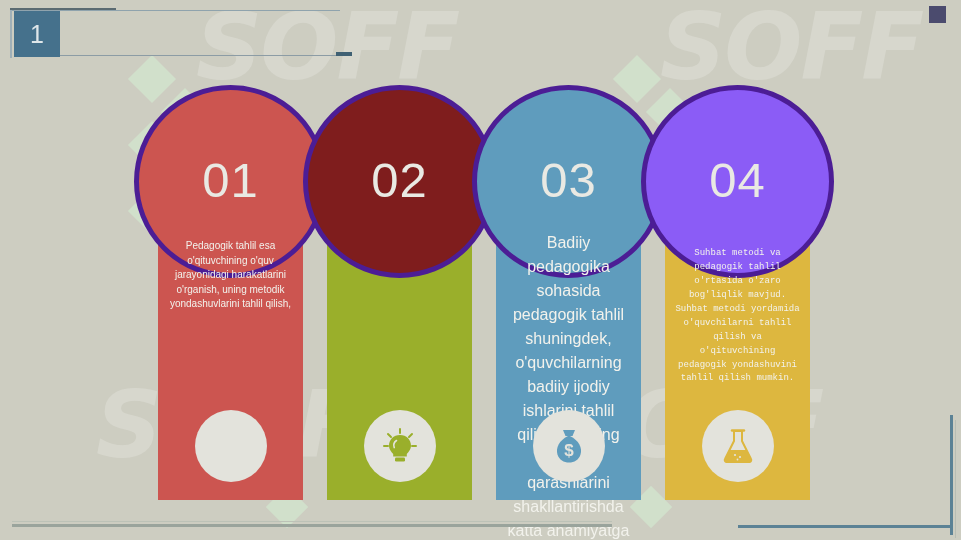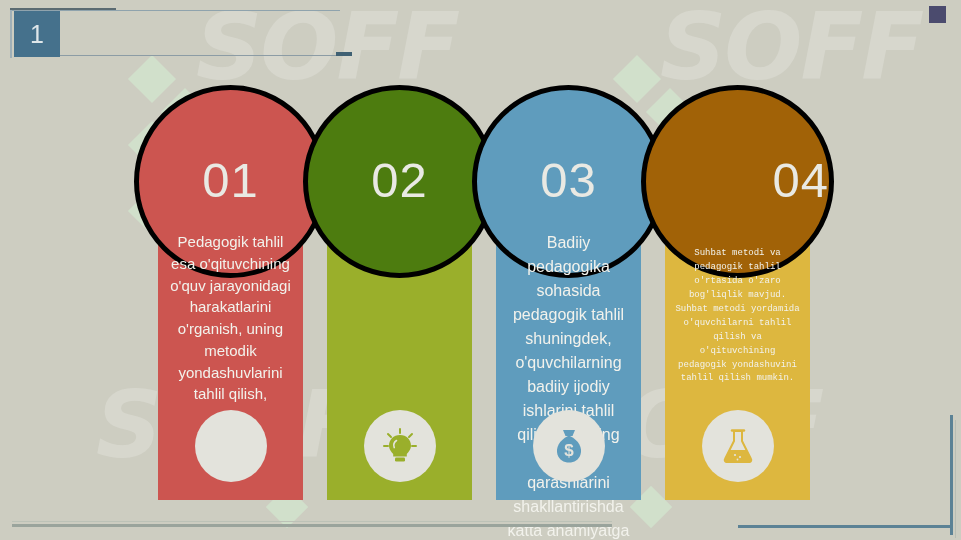--- a/index.html
+++ b/index.html
@@ -166,21 +166,21 @@
     width: 100%;
     height: 100%;
   }
   .card-circle {
     position: absolute;
     left: -24px;
     top: -70px;
     width: 193px;
     height: 193px;
     border-radius: 50%;
-    border: 5px solid #000000;
+    border: 5px solid #4c1d95;
     box-sizing: border-box;
     display: flex;
     align-items: center;
     justify-content: center;
   }
   .card-num {
     font-size: 49px;
     color: #e9e9e3;
     font-family: "Liberation Sans", sans-serif;
     letter-spacing: 1px;
@@ -204,21 +204,21 @@
     height: 72px;
     border-radius: 50%;
     background: #e3e3dc;
     display: flex;
     align-items: center;
     justify-content: center;
   }
   .icon-circle svg { display: block; }
 
   
-  .card.c1 .card-text { font-size: 15px; top: 76px; text-align: center; }
+  .card.c1 .card-text { font-size: 10px; top: 84px; text-align: center; }
   .card.c2 .card-text { font-size: 13.5px; top: 92px; }
   .card.c3 .card-text { font-size: 16px; top: 76px; line-height: 1.5; }
   .card.c4 .card-text { font-size: 9px;  top: 92px; line-height: 1.55; font-family: Liberation Mono, monospace; }
 </style>
 </head>
 <body>
 
 <div id="slide">
 
   <div class="wm-layer">
@@ -264,21 +264,21 @@
       <div class="card-body" style="background:#cc5550;"></div>
       <div class="card-circle" style="background:#cc5550;">
         <span class="card-num">01</span>
       </div>
       <div class="card-text">Pedagogik tahlil esa o'qituvchining o'quv jarayonidagi harakatlarini o'rganish, uning metodik yondashuvlarini tahlil qilish,</div>
       <div class="icon-circle"></div>
     </div>
 
     <div class="card c2" style="left:327px;">
       <div class="card-body" style="background:#9aaf2b;"></div>
-      <div class="card-circle" style="background:#4d7c0f;">
+      <div class="card-circle" style="background:#7f1d1d;">
         <span class="card-num">02</span>
       </div>
       <div class="icon-circle">
         <svg width="40" height="40" viewBox="0 0 40 40">
           <g stroke="#9aaf2b" stroke-width="2" stroke-linecap="round" fill="none">
             <line x1="20" y1="3" x2="20" y2="7"></line>
             <line x1="8" y1="8" x2="11" y2="11"></line>
             <line x1="32" y1="8" x2="29" y2="11"></line>
             <line x1="4" y1="20" x2="8" y2="20"></line>
             <line x1="36" y1="20" x2="32" y2="20"></line>
@@ -300,21 +300,21 @@
         <svg width="40" height="40" viewBox="0 0 40 40">
           <path d="M14 4 L26 4 L23.5 10 L16.5 10 Z" fill="#5f9cbd"></path>
           <path d="M19 10 C10 14.5 6.5 22 8.5 28.5 C10.2 34 14.8 36.5 20 36.5 C25.2 36.5 29.8 34 31.5 28.5 C33.5 22 30 14.5 21 10 Z" fill="#5f9cbd"></path>
           <text x="20" y="30" font-family="Liberation Sans, sans-serif" font-size="17" font-weight="bold" fill="#e3e3dc" text-anchor="middle">$</text>
         </svg>
       </div>
     </div>
 
     <div class="card c4" style="left:665px;">
       <div class="card-body" style="background:#ddb73f;"></div>
-      <div class="card-circle" style="background:#a16207;justify-content:flex-end;">
+      <div class="card-circle" style="background:#8b5cf6;">
         <span class="card-num">04</span>
       </div>
       <div class="card-text">Suhbat metodi va pedagogik tahlil o'rtasida o'zaro bog'liqlik mavjud. Suhbat metodi yordamida o'quvchilarni tahlil qilish va o'qituvchining pedagogik yondashuvini tahlil qilish mumkin.</div>
       <div class="icon-circle">
         <svg width="40" height="40" viewBox="0 0 40 40">
           <path d="M16 5 L16 15 L7 33 A2 2 0 0 0 9 36 L31 36 A2 2 0 0 0 33 33 L24 15 L24 5 Z" fill="none" stroke="#ddb73f" stroke-width="2" stroke-linejoin="round"></path>
           <line x1="14" y1="4.5" x2="26" y2="4.5" stroke="#ddb73f" stroke-width="2.4" stroke-linecap="round"></line>
           <path d="M11.6 24 L28.4 24 L33 33 A2 2 0 0 1 31 36 L9 36 A2 2 0 0 1 7 33 Z" fill="#ddb73f"></path>
           <circle cx="17" cy="29" r="1.1" fill="#e3e3dc"></circle>
           <circle cx="22" cy="31" r="1.1" fill="#e3e3dc"></circle>

